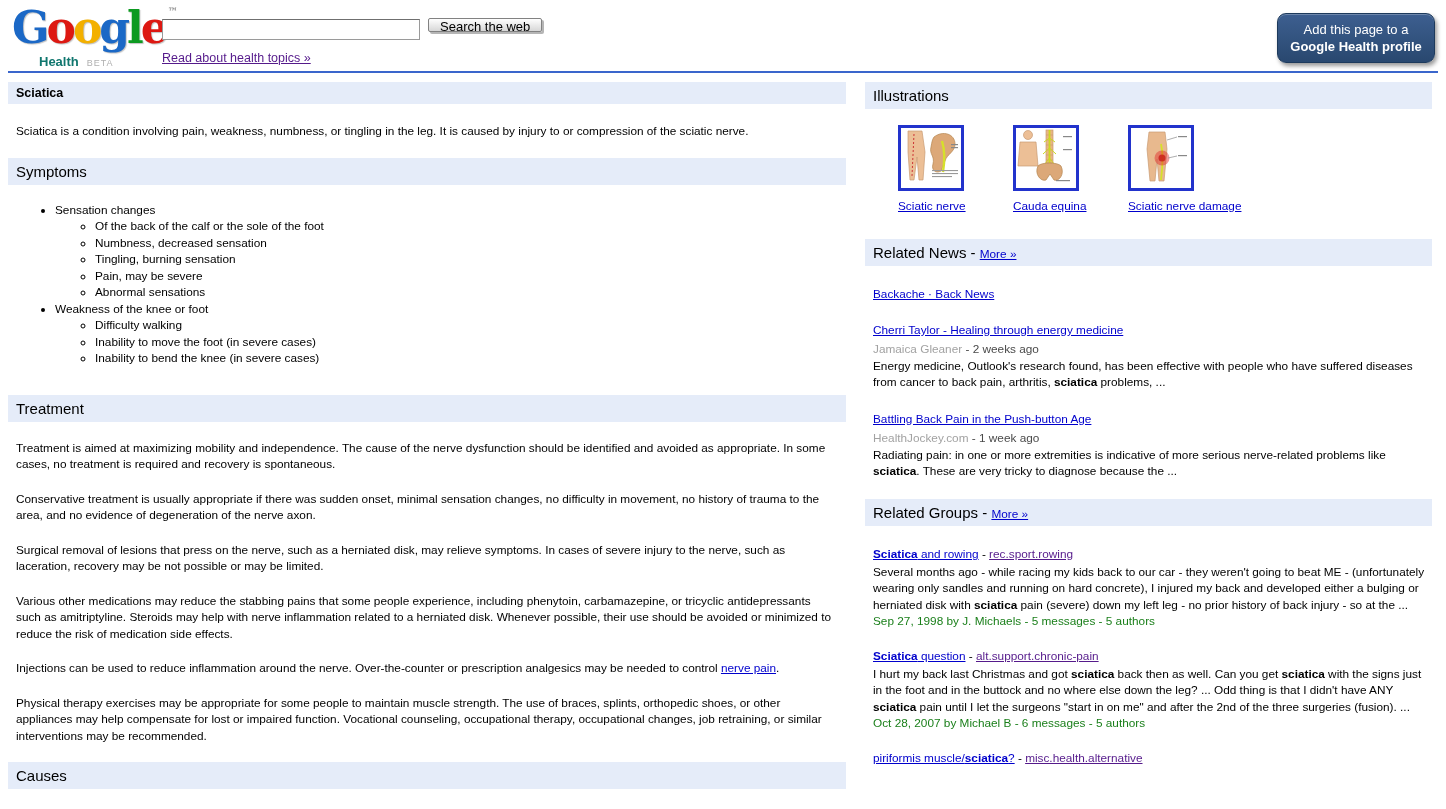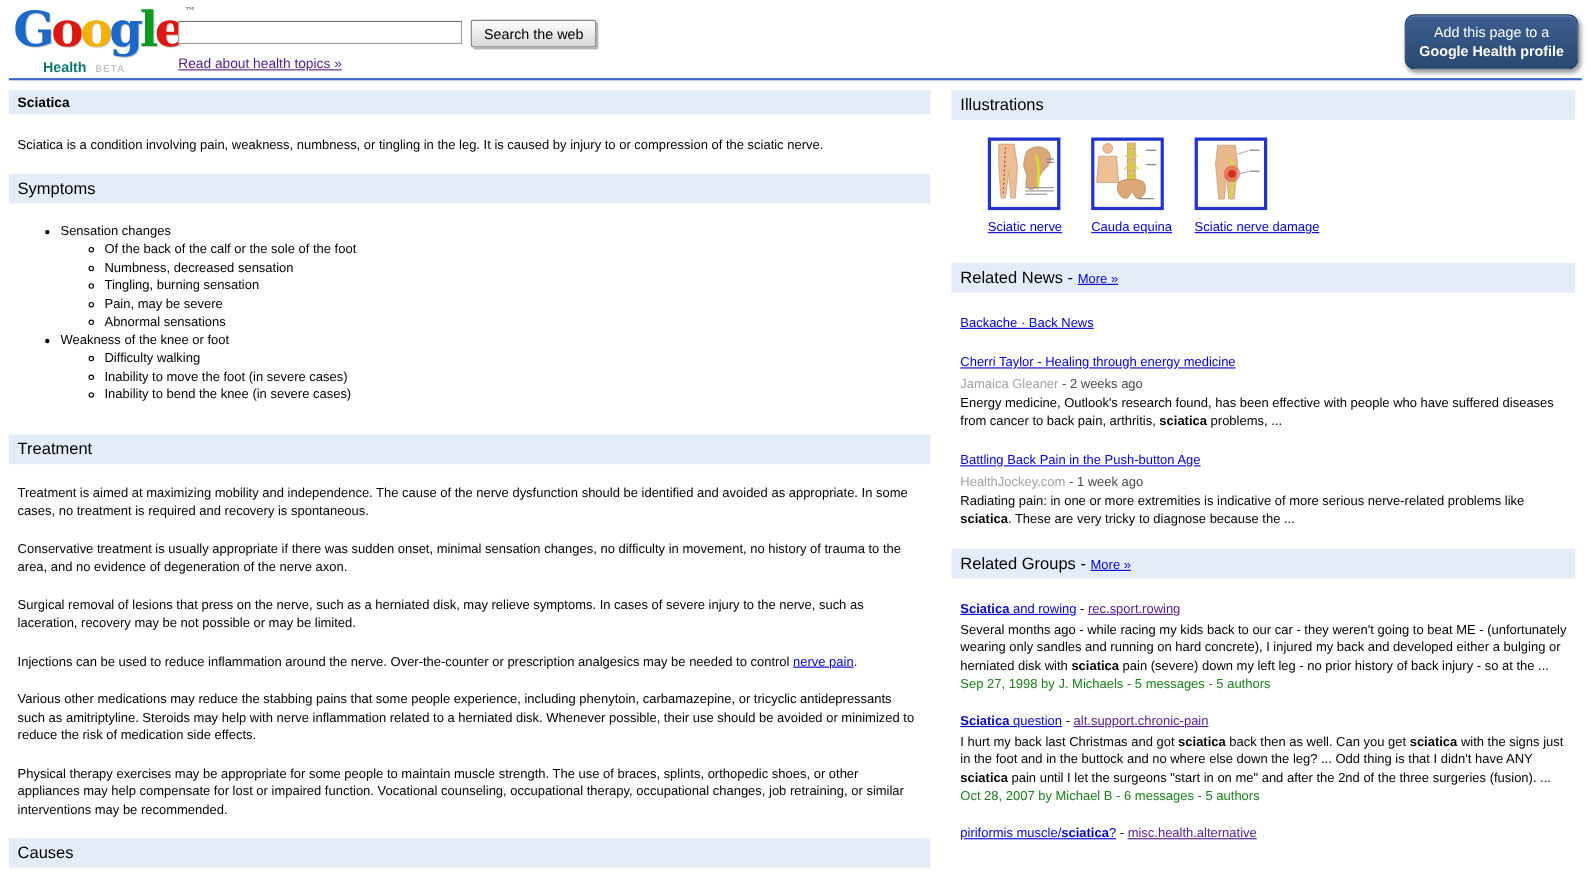--- a/index.html
+++ b/index.html
@@ -16,21 +16,21 @@
   .logo { position:absolute; left:12px; top:4px; width:160px; height:66px; }
   .logo-word { position:absolute; left:0; top:-2px; font-family:"DejaVu Serif", serif; font-weight:bold;
                font-size:44px; letter-spacing:-3px; text-shadow:1px 1px 1px rgba(120,120,120,.45); }
   .logo-tm { font-size:10px; color:#888; letter-spacing:0; vertical-align:28px; margin-left:2px; text-shadow:none; }
   .lg-b { color:#1b68c6; } .lg-r { color:#dd1812; } .lg-y { color:#f3b000; } .lg-g { color:#0d9a21; }
   .logo-sub { position:absolute; left:27px; top:48px; white-space:nowrap; }
   .logo-health { font-size:13px; font-weight:bold; color:#0f766e; }
   .logo-beta { font-size:9px; color:#b0b0b0; margin-left:8px; letter-spacing:1px; }
   .search-input { position:absolute; left:162px; top:19px; width:258px; height:21px;
                   border:1px solid #9a9a9a; border-top-color:#6f6f6f; font-size:13px; padding:0 4px; }
-  .search-btn { position:absolute; left:428px; top:18px; height:25px; padding:0 11px;
+  .search-btn { position:absolute; left:428px; top:18px; height:14px; padding:0 11px;
                 font-family:"Liberation Sans", sans-serif; font-size:13px; color:#000;
                 background:linear-gradient(#fefefe,#d7d7d7); border:1px solid #828282;
                 border-radius:2px; box-shadow:2px 2px 0 #b5b5b5; cursor:pointer; }
   .topics-link { position:absolute; left:162px; top:51px; font-size:12.5px; }
   .profile-btn { position:absolute; left:1277px; top:13px; width:158px; height:50px;
                  background:linear-gradient(#3d5f90,#29486f); border:1px solid #1d3least0;
                  border:1px solid #1d3a5c; border-radius:9px; color:#fff; text-align:center;
                  box-shadow:2px 3px 4px rgba(0,0,0,.4), inset 0 1px 0 rgba(255,255,255,.25);
                  display:flex; flex-direction:column; justify-content:center; cursor:pointer; }
   .profile-btn .l1 { font-size:13px; }
@@ -52,21 +52,21 @@
   .sym-list { margin:17px 0 0 0; }
   ul.l1 { list-style:disc;   padding-left:47px; }
   ul.l2 { list-style:circle; padding-left:40px; }
   ul li { font-size:11.8px; line-height:16.5px; }
   .gap28 { margin-top:28px; }
   .gap18 { margin-top:18px; }
   .teaser { margin:14px 8px 0 8px; }
 
   
   .thumbs { display:flex; margin:16px 0 0 33px; }
-  .thumb-col { width:94px; display:flex; flex-direction:column; align-items:flex-start; }
+  .thumb-col { width:115px; display:flex; flex-direction:column; align-items:flex-start; }
   .thumb { width:66px; height:66px; border:3px solid #2233cc; background:#fff; cursor:pointer; }
   .thumb svg { display:block; }
   .thumb-label { margin-top:8px; font-size:11.8px; white-space:nowrap; }
 
   
   .news-item { margin:18px 0 0 8px; }
   .news-title { font-size:11.8px; }
   .news-src { margin-top:4px; font-size:11.8px; }
   .src-name { color:#a2a2a2; }
   .src-time { color:#4a4a4a; }
@@ -124,22 +124,22 @@
           </ul>
         </li>
       </ul>
     </div>
 
     <div class="bar section-bar gap28">Treatment</div>
 
     <p class="body-text">Treatment is aimed at maximizing mobility and independence. The cause of the nerve dysfunction should be identified and avoided as appropriate. In some cases, no treatment is required and recovery is spontaneous.</p>
     <p class="body-text">Conservative treatment is usually appropriate if there was sudden onset, minimal sensation changes, no difficulty in movement, no history of trauma to the area, and no evidence of degeneration of the nerve axon.</p>
     <p class="body-text">Surgical removal of lesions that press on the nerve, such as a herniated disk, may relieve symptoms. In cases of severe injury to the nerve, such as laceration, recovery may be not possible or may be limited.</p>
+    <p class="body-text">Various other medications may reduce the stabbing pains that some people experience, including phenytoin, carbamazepine, or tricyclic antidepressants such as amitriptyline. Steroids may help with nerve inflammation related to a herniated disk. Whenever possible, their use should be avoided or minimized to reduce the risk of medication side effects.</p>
     <p class="body-text"><span>Injections can be used to reduce inflammation around the nerve. Over-the-counter or prescription analgesics may be needed to control </span><a class="lnk">nerve pain</a><span>.</span></p>
-    <p class="body-text">Various other medications may reduce the stabbing pains that some people experience, including phenytoin, carbamazepine, or tricyclic antidepressants such as amitriptyline. Steroids may help with nerve inflammation related to a herniated disk. Whenever possible, their use should be avoided or minimized to reduce the risk of medication side effects.</p>
     <p class="body-text">Physical therapy exercises may be appropriate for some people to maintain muscle strength. The use of braces, splints, orthopedic shoes, or other appliances may help compensate for lost or impaired function. Vocational counseling, occupational therapy, occupational changes, job retraining, or similar interventions may be recommended.</p>
 
     <div class="bar section-bar gap18">Causes</div>
 
     <p class="body-text teaser"><b class="q">Sciatica</b><span> is a form of </span><a class="lnk">peripheral neuropathy</a><span>. It occurs when there is damage to the sciatic nerve, located in the back of the leg. This nerve controls the</span></p>
   </div>
 
   <div class="right-col">
 
     <div class="bar section-bar">Illustrations</div>

